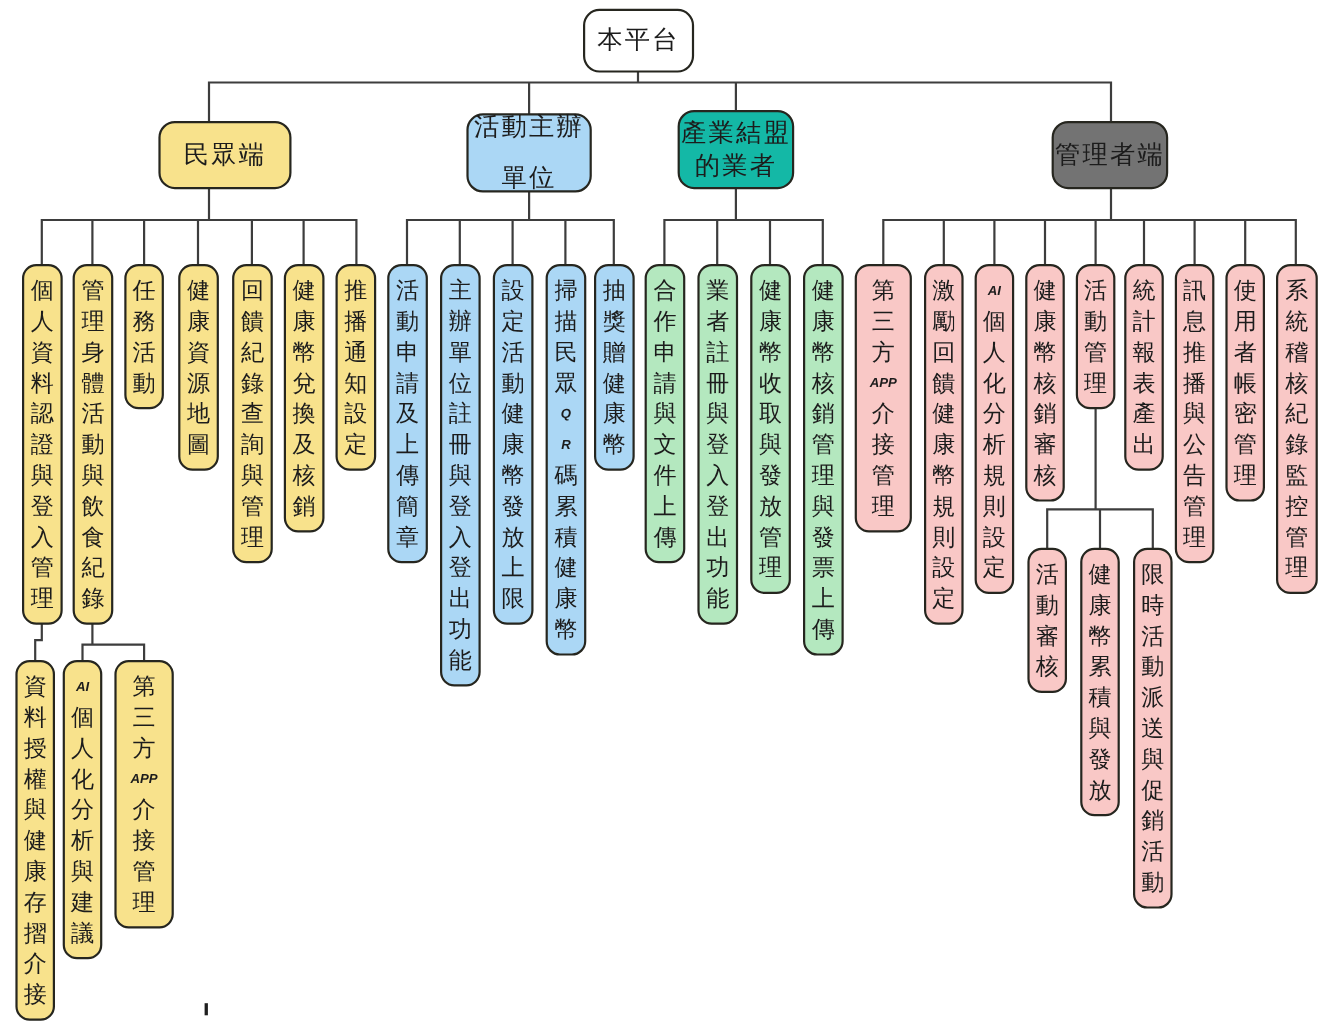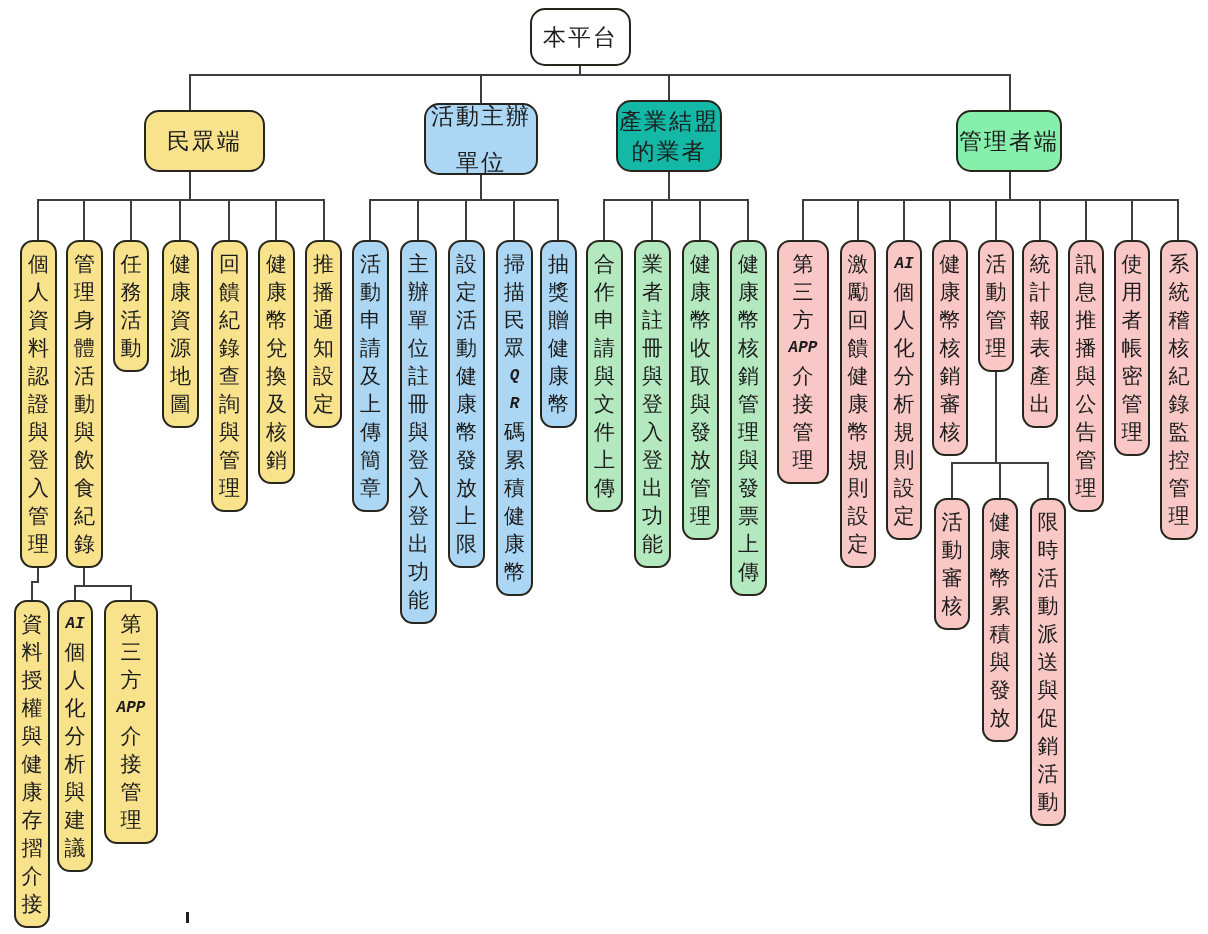--- a/index.html
+++ b/index.html
@@ -11,22 +11,22 @@
   .node {
     position:absolute; box-sizing:border-box;
     border:2.5px solid #26261f; background:#fff;
     display:flex; flex-direction:column; align-items:center; justify-content:center;
   }
   .node.v { border-radius:13px; padding:4px 0; }
   .node.h { border-radius:15px; }
   .node .row { line-height:28px; font-size:21px; text-align:center; white-space:nowrap; }
   .node.h .row { line-height:30px; font-size:23px; letter-spacing:2px; }
   .node .row.latin {
-    font-style:italic; font-weight:bold; font-size:16px;
-    font-family:Liberation Mono, monospace; letter-spacing:0;
+    font-style:italic; font-weight:bold; font-size:12px;
+    font-family:Liberation Sans, sans-serif; letter-spacing:0;
   }
   .artifact-tick { position:absolute; background:#1f1f1f; }
 </style>
 </head>
 <body>
 
 <div class="canvas">
 
   <svg class="wires" width="1208" height="934" fill="none" stroke="#3d3d3d" stroke-width="2" stroke-linecap="square">
     <path d="M580 66 L580 75 M190 75 L1010 75 M190 75 L190 110 M481 75 L481 103 M669 75 L669 100 M1010 75 L1010 110"></path>
@@ -46,21 +46,21 @@
       <div class="row">民眾端</div>
     </div>
   <div class="node h" style="left: 424px; top: 103px; width: 114px; height: 72px; background-color: rgb(171, 215, 245); gap: 16px;">
       <div class="row">活動主辦</div>
       <div class="row">單位</div>
     </div>
   <div class="node h" style="left: 616px; top: 100px; width: 106px; height: 72px; background-color: #14b8a6;">
       <div class="row">產業結盟</div>
       <div class="row">的業者</div>
     </div>
-  <div class="node h" style="left: 956px; top: 110px; width: 106px; height: 62px; background-color: #86efac;">
+  <div class="node h" style="left: 956px; top: 110px; width: 106px; height: 62px; background-color: #737373;">
       <div class="row">管理者端</div>
     </div>
 
   <div class="node v" style="left: 20px; top: 240px; width: 37px; height: 328px; background-color: rgb(248, 226, 140);">
       <div class="row">個</div>
       <div class="row">人</div>
       <div class="row">資</div>
       <div class="row">料</div>
       <div class="row">認</div>
       <div class="row">證</div>

